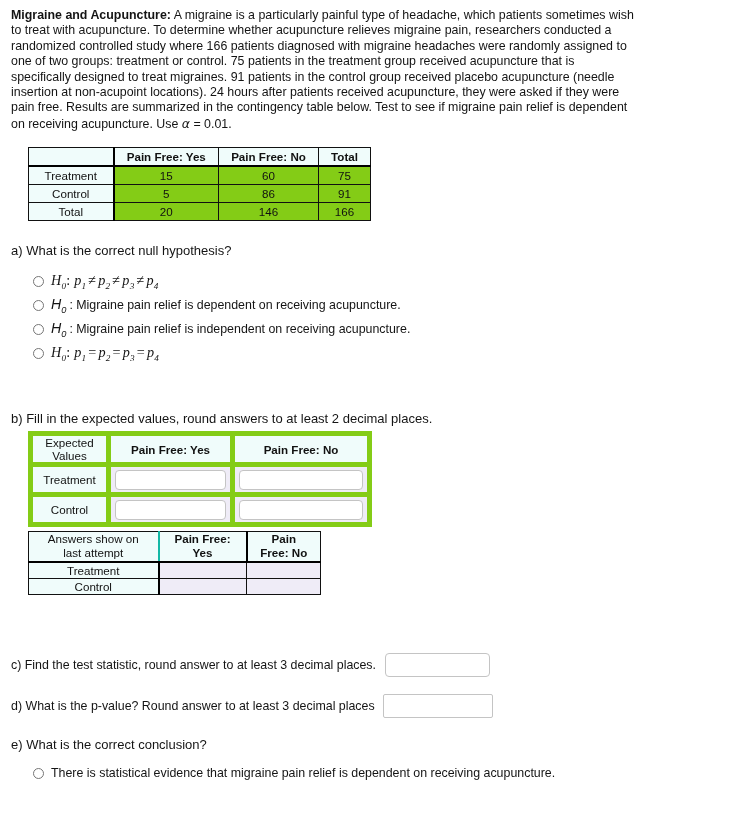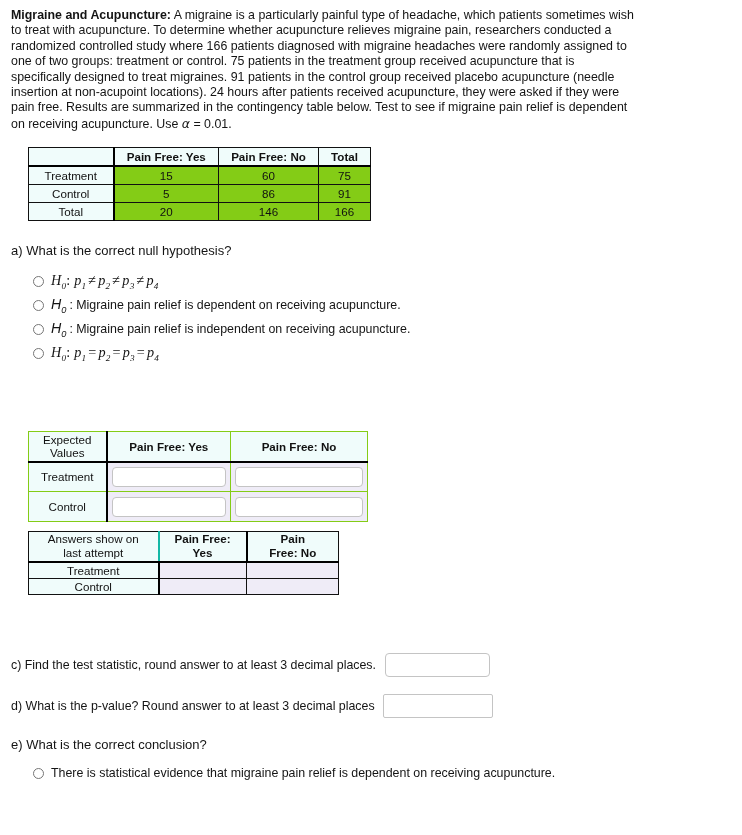--- a/index.html
+++ b/index.html
@@ -140,21 +140,21 @@
   
   .etab {
     position: absolute;
     left: 28px;
     top: 431px;
     border-collapse: collapse;
     font-size: 11.6px;
     color: #111;
   }
   .etab td {
-    border: 1px solid #84cc16;
+    border: 5px solid #84cc16;
     text-align: center;
     padding: 0;
     box-sizing: border-box;
   }
   .etab .hdr {
     background: #f0fcfb;
     font-weight: bold;
     border-bottom: 2px solid #000;
     height: 30px;
     line-height: 13px;
@@ -231,21 +231,21 @@
     border-right: 2px solid #000;
     width: 130px;
     height: 15px;
     line-height: 15px;
   }
   .ltab .cell {
     background: #efecf7;
     height: 15px;
   }
   .ltab .lw1 { width: 88px; }
-  .ltab .lw2 { width: 92px; }
+  .ltab .lw2 { width: 74px; }
 
   
   .qrow {
     position: absolute;
     display: flex;
     align-items: center;
     white-space: nowrap;
     font-size: 12.4px;
     color: #141414;
   }
@@ -327,20 +327,21 @@
     <span class="radio"></span>
     <span class="mathlabel"><span>H</span><sub style="font-size:9.2px">0</sub></span>
     <span class="txtafter">: Migraine pain relief is independent on receiving acupuncture.</span>
   </label>
 
   <label class="opt opt-a4">
     <span class="radio"></span>
     <span class="math"><span>H</span><sub>0</sub><span class="colon">:&nbsp;</span><span>p</span><sub>1</sub><span class="op">=</span><span>p</span><sub>2</sub><span class="op">=</span><span>p</span><sub>3</sub><span class="op">=</span><span>p</span><sub>4</sub></span>
   </label>
 
+  <div class="q q-b">b) Fill in the expected values, round answers to at least 2 decimal places.</div>
 
   <table class="etab">
     <tbody>
         <tr>
       <td class="corner"><span>Expected</span><br><span>Values</span></td>
       <td class="hdr ew1">Pain Free: Yes</td>
       <td class="hdr ew2">Pain Free: No</td>
     </tr>
     <tr>
       <td class="rowhdr">Treatment</td>

